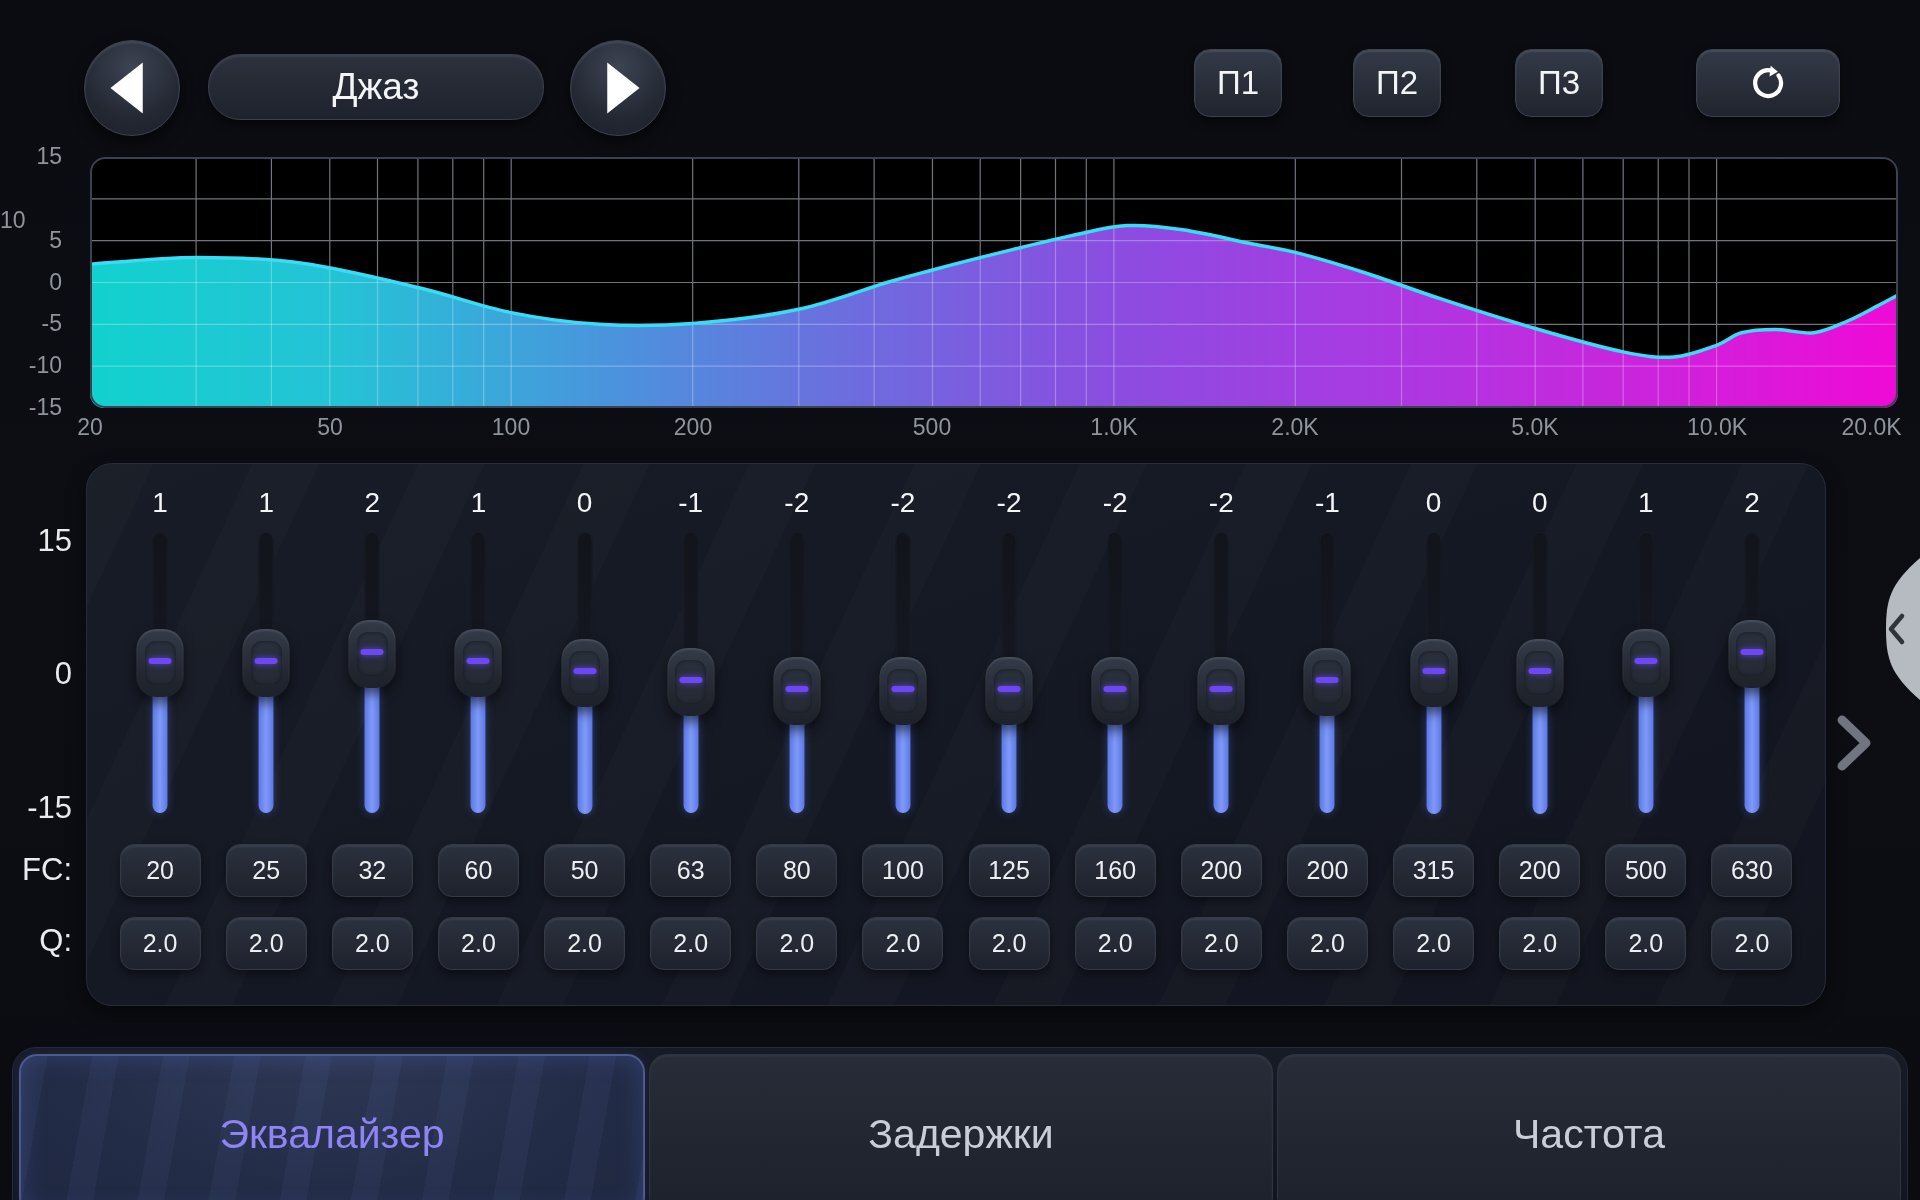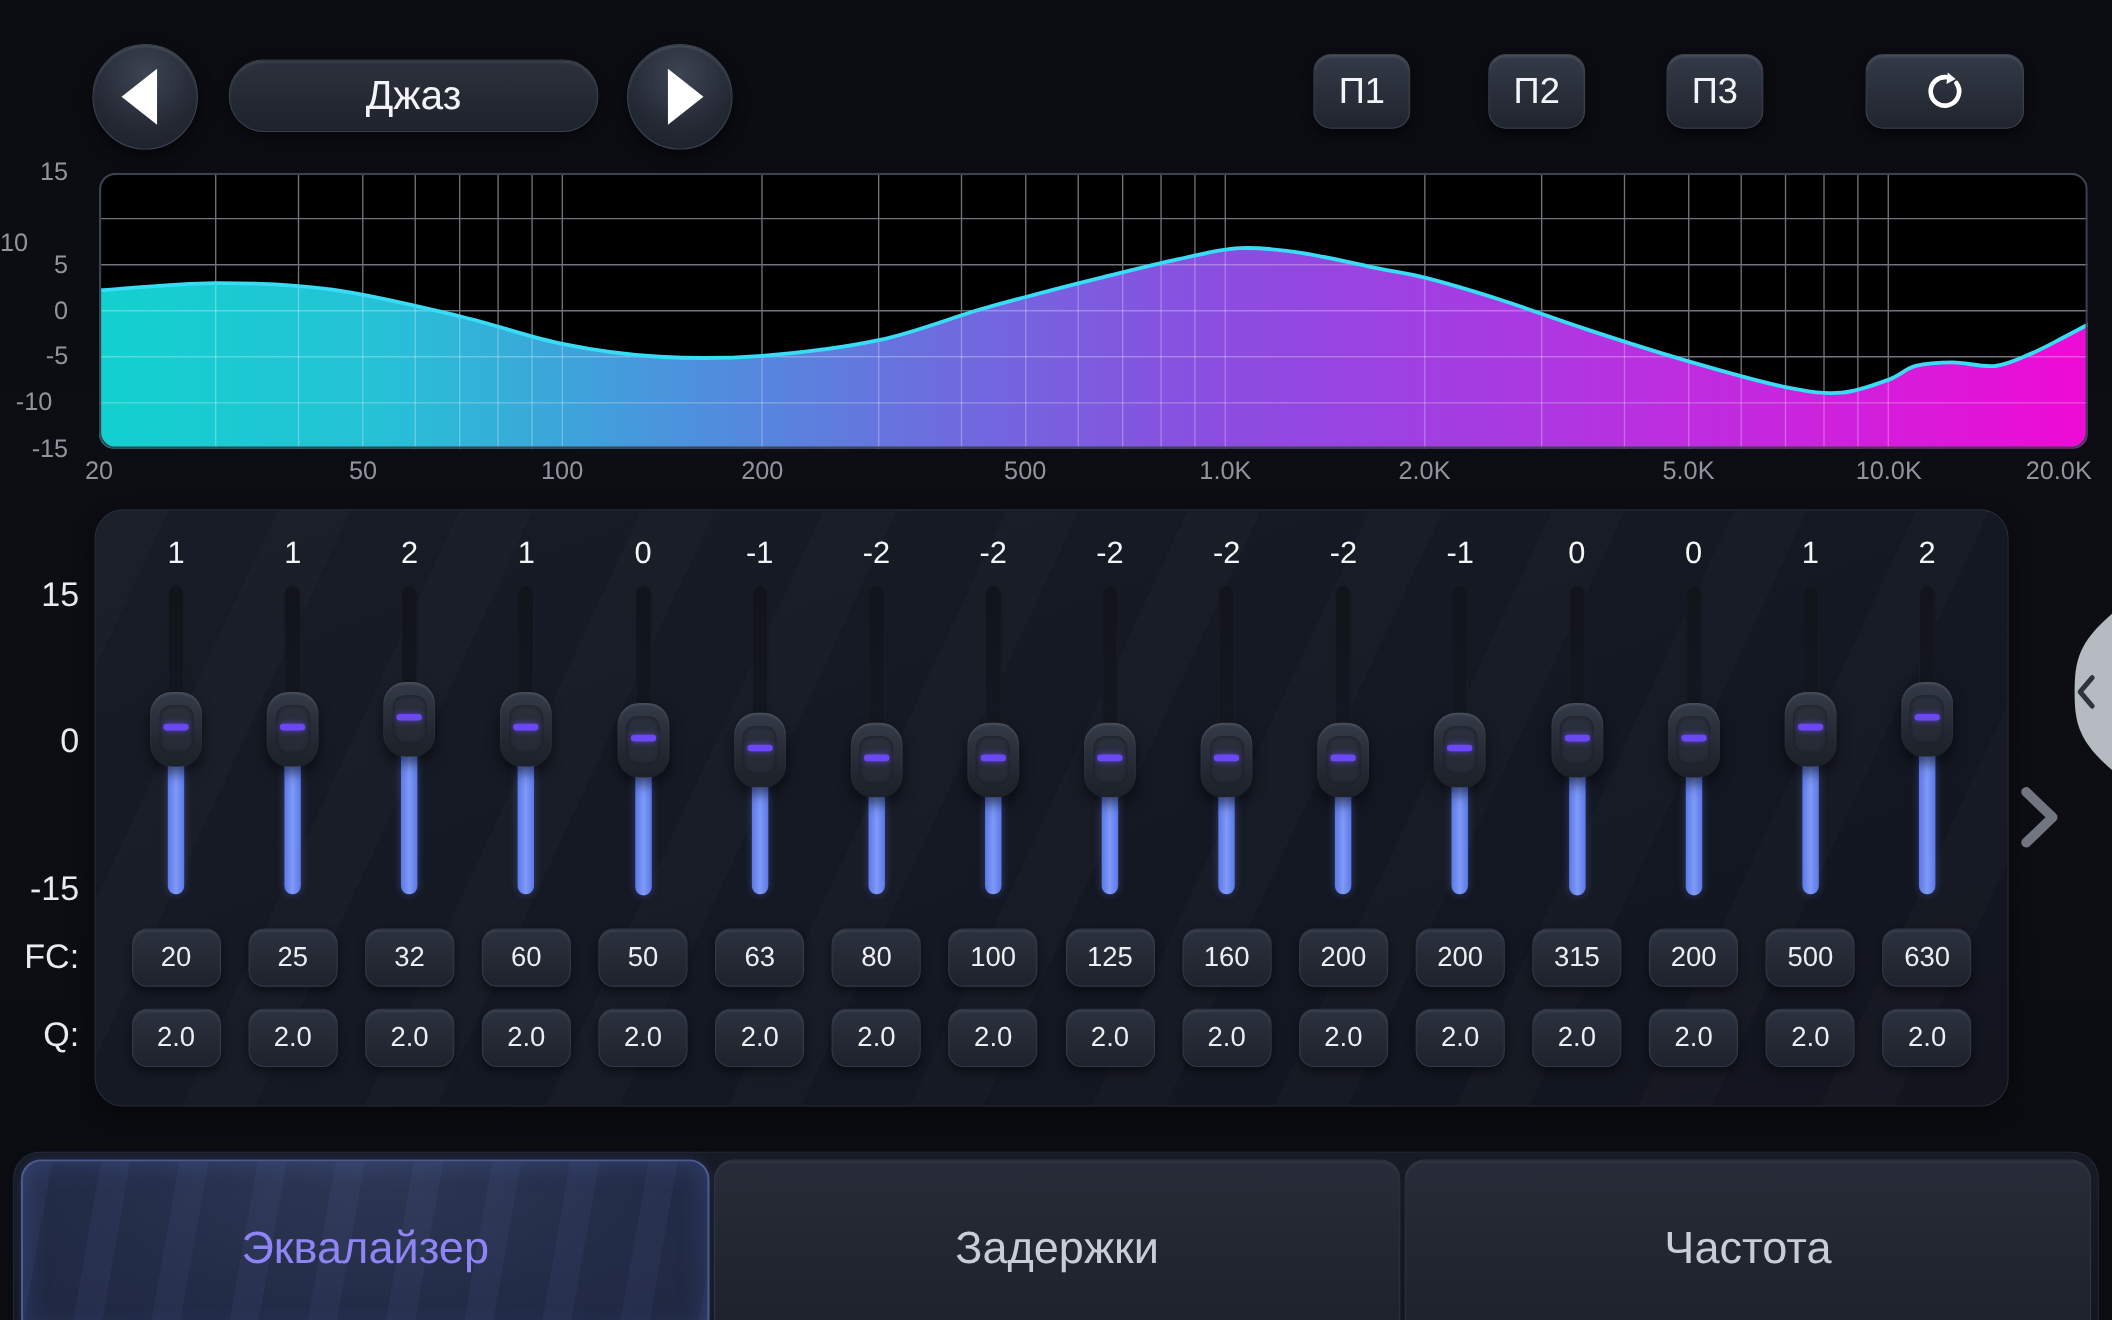--- a/index.html
+++ b/index.html
@@ -105,21 +105,21 @@
       <polygon points="8.4,-9.6 2.3,-14.6 1.3,-5.6" fill="#ffffff"></polygon>
     </svg>
   </button>
 
   <div class="y-labels" id="yLabels">
       <div class="axis-label" style="left: 0px; width: 62px; text-align: right; top: 143px;">15</div>
       <div class="axis-label" style="left: 0px; width: 62px; text-align: left; top: 169px; margin-top: 38px;">10</div>
       <div class="axis-label" style="left: 0px; width: 62px; text-align: right; top: 227px;">5</div>
       <div class="axis-label" style="left: 0px; width: 62px; text-align: right; top: 269px;">0</div>
       <div class="axis-label" style="left: 0px; width: 62px; text-align: right; top: 310px;">-5</div>
-      <div class="axis-label" style="left: 0px; width: 62px; text-align: center; top: 352px;">-10</div>
+      <div class="axis-label" style="left: 0px; width: 62px; text-align: right; top: 352px;">-10</div>
       <div class="axis-label" style="left: 0px; width: 62px; text-align: right; top: 394px;">-15</div>
     </div>
   <div class="plot-wrap">
     <svg id="plotSvg" width="1808" height="251" viewBox="0 0 1808 251">
     <defs>
       <clipPath id="plotClip">
             <rect x="0" y="0" width="1808" height="251" rx="14"></rect>
           </clipPath>
       <clipPath id="areaClip">
             <path d="M 0.0 107.1 C 17.7 106.0, 70.7 100.5, 106.1 100.4 C 141.5 100.3, 175.3 101.2, 212.2 106.3 C 249.2 111.3, 293.1 122.3, 327.9 130.5 C 362.7 138.7, 391.0 149.5, 421.2 155.6 C 451.5 161.8, 479.1 165.5, 509.3 167.3 C 539.5 169.1, 569.4 169.0, 602.7 166.5 C 635.9 164.0, 676.4 159.1, 708.8 152.3 C 741.2 145.4, 774.6 132.1, 796.9 125.5 C 819.1 118.9, 823.4 118.0, 842.5 113.0 C 861.5 107.9, 888.0 101.1, 911.2 95.4 C 934.3 89.7, 960.5 83.1, 981.4 78.6 C 1002.3 74.2, 1018.1 69.6, 1036.7 68.6 C 1055.2 67.6, 1071.6 69.7, 1092.6 72.8 C 1113.6 75.9, 1144.0 83.2, 1162.8 87.0 C 1181.6 90.8, 1186.8 90.6, 1205.3 95.4 C 1223.9 100.1, 1249.6 107.7, 1274.0 115.5 C 1298.4 123.3, 1323.3 132.9, 1351.8 142.2 C 1380.3 151.6, 1414.9 162.7, 1445.2 171.5 C 1475.4 180.3, 1510.1 190.2, 1533.2 194.9 C 1556.4 199.7, 1568.5 201.1, 1584.0 200.0 C 1599.6 198.8, 1615.3 192.3, 1626.6 188.3 C 1637.8 184.2, 1641.8 178.3, 1651.5 175.7 C 1661.3 173.1, 1672.9 172.4, 1685.0 172.4 C 1697.0 172.4, 1711.7 177.1, 1723.8 175.7 C 1735.9 174.3, 1747.0 168.4, 1757.6 164.0 C 1768.3 159.5, 1779.2 153.2, 1787.6 148.9 C 1796.0 144.6, 1804.6 139.9, 1808.0 138.1 L 1808 251 L 0 251 Z"></path>

